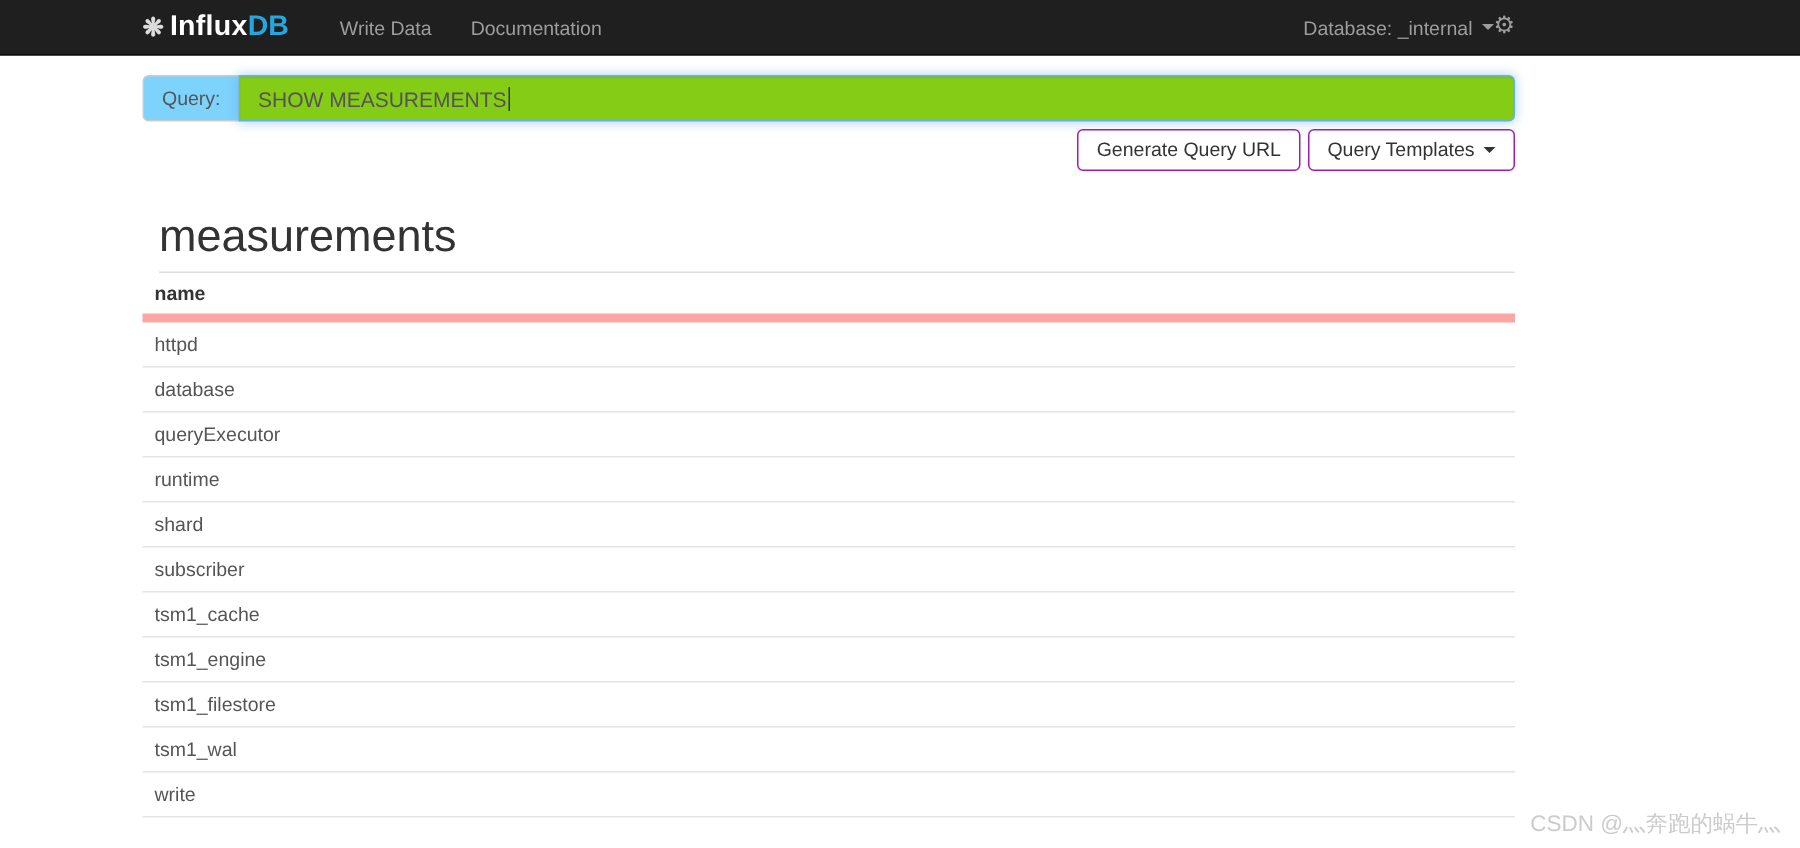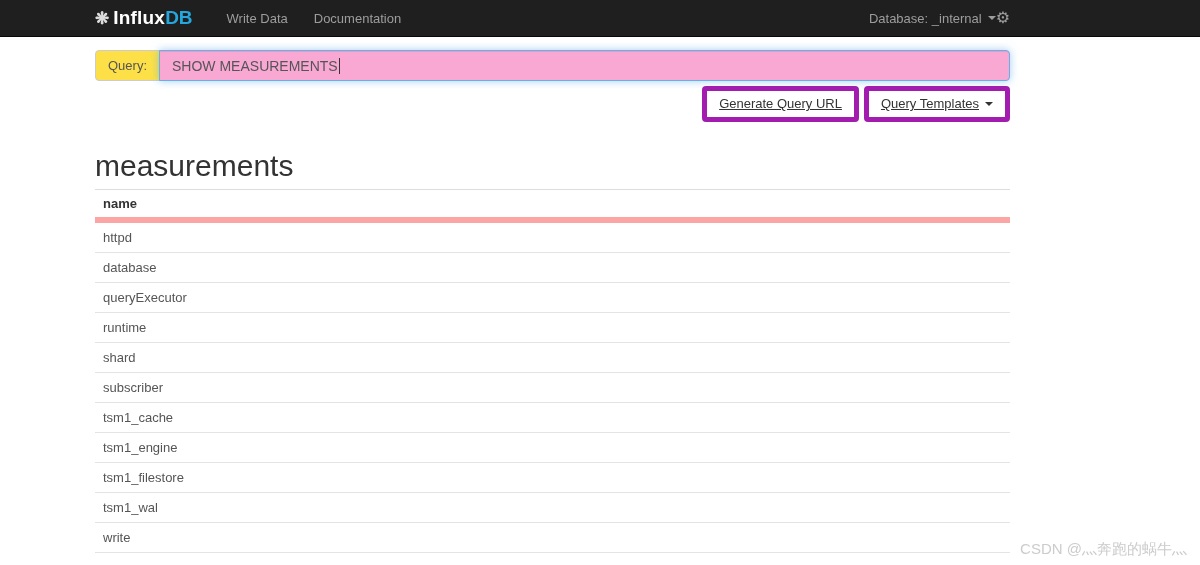--- a/index.html
+++ b/index.html
@@ -59,34 +59,34 @@
 
   
   .container { width: 915px; margin-left: 95px; }
 
   .query-group {
     margin-top: 13px;
     display: flex;
     height: 31px;
   }
   .query-addon {
-    background: #fde047;
+    background: #7dd3fc;
     border: 1px solid #cccccc;
     border-radius: 4px 0 0 4px;
     color: #555555;
     font-size: 13px;
     padding: 0 12px;
     display: flex;
     align-items: center;
     white-space: nowrap;
   }
   .query-input {
     flex: 1;
     margin-left: -1px;
-    background: #f9a8d4;
+    background: #84cc16;
     border: 1px solid #66afe9;
     border-radius: 0 4px 4px 0;
     box-shadow: inset 0 1px 1px rgba(0,0,0,.075), 0 0 8px rgba(102,175,233,.6);
     display: flex;
     align-items: center;
     padding: 0 12px;
     font-size: 14px;
     color: #555555;
     cursor: text;
   }
@@ -98,42 +98,42 @@
   }
 
   .actions-row {
     margin-top: 5px;
     display: flex;
     justify-content: flex-end;
     gap: 5px;
   }
   .btn {
     background: #ffffff;
-    border: 5px solid #a21caf;
+    border: 1px solid #a21caf;
     border-radius: 4px;
     color: #333333;
     font-size: 13px;
     line-height: 16px;
     padding: 5px 12px;
     font-family: "Liberation Sans", sans-serif;
     cursor: pointer;
     display: inline-flex;
     align-items: center;
-    text-decoration: underline;
   }
   .btn .caret-down { border-top-color: #333; margin-left: 6px; }
 
   h1.page-title {
     margin-top: 26px;
     font-size: 30px;
     font-weight: 400;
     color: #333333;
     line-height: 36px;
     padding-bottom: 5px;
     border-bottom: 1px solid #dddddd;
+    margin-left: 11px;
   }
 
   table.results {
     width: 100%;
     border-collapse: collapse;
   }
   table.results th {
     text-align: left;
     font-size: 13px;
     font-weight: bold;

